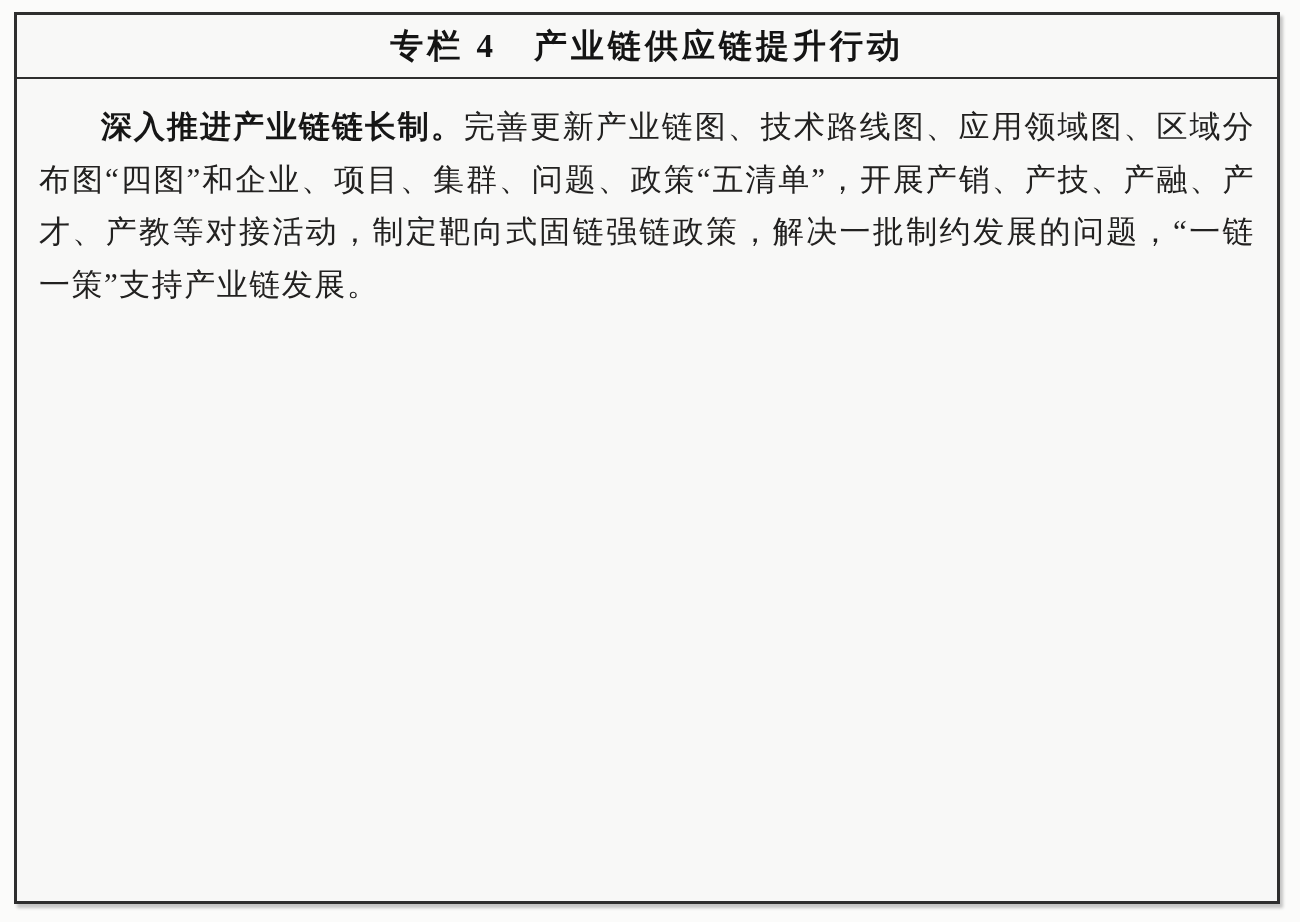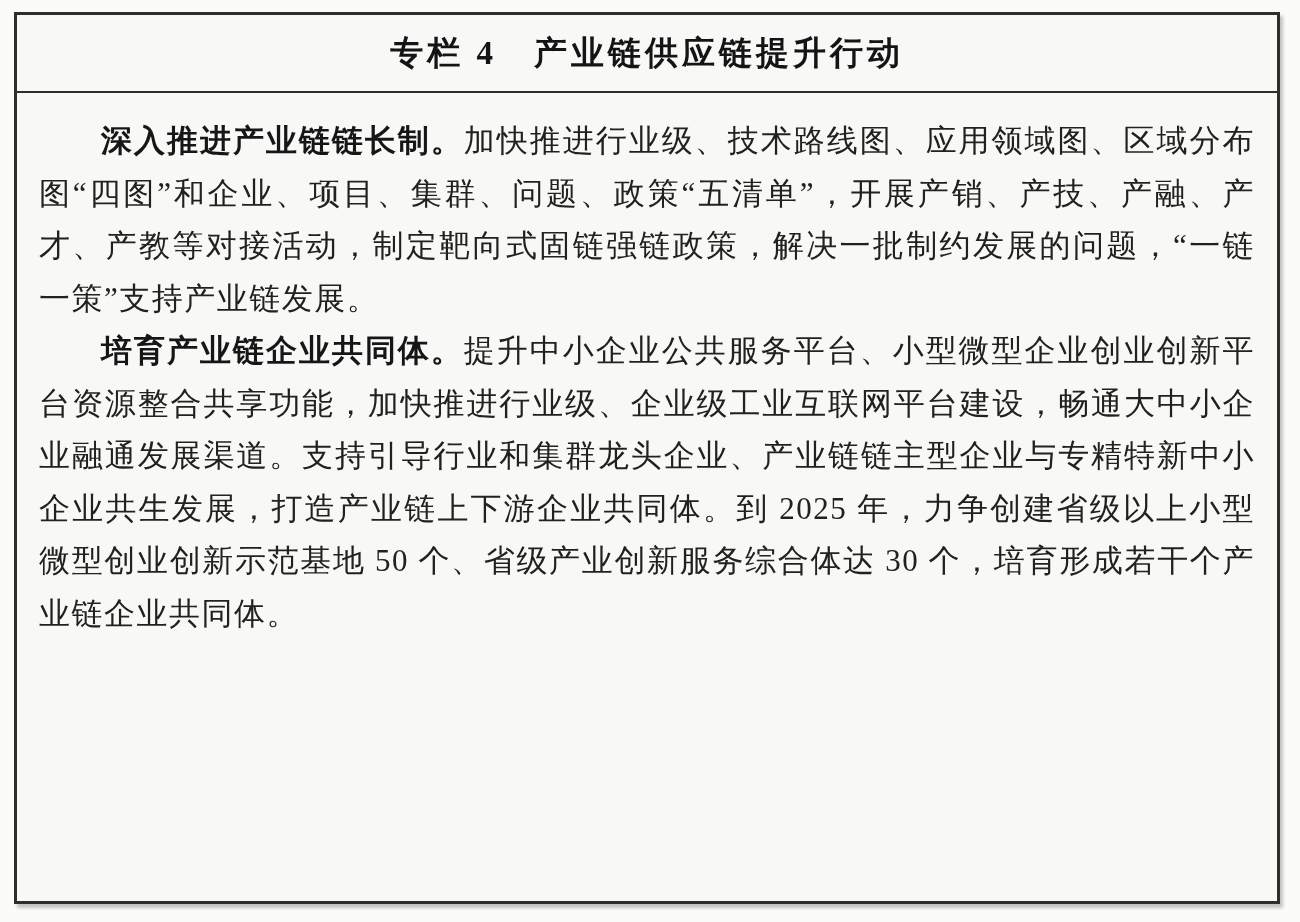--- a/index.html
+++ b/index.html
@@ -19,21 +19,21 @@
     left: 14px;
     top: 12px;
     width: 1266px;
     height: 892px;
     background: #f8f8f7;
     border: 3px solid #2e2e2e;
     box-shadow: 3px 4px 3px rgba(0,0,0,0.22);
     box-sizing: border-box;
   }
   .panel-header {
-    height: 78px;
+    height: 64px;
     display: flex;
     align-items: center;
     justify-content: center;
     border-bottom: 2px solid #2e2e2e;
     box-sizing: border-box;
   }
   .panel-title {
     font-size: 33px;
     font-weight: bold;
     letter-spacing: 4px;
@@ -61,16 +61,15 @@
   }
 </style>
 </head>
 <body>
 
 <div class="panel">
   <div class="panel-header">
     <div class="panel-title">专栏 4　产业链供应链提升行动</div>
   </div>
   <div class="panel-body">
-    <p class="para"><span class="lead">深入推进产业链链长制。</span><span class="body-text">加快推进行业级、技术路线图、应用领域图、区域分布图“四图”和企业、项目、集群、问题、政策“五清单”，开展产销、产技、产融、产才、产教等对接活动，制定靶向式固链强链政策，解决一批制约发展的问题，“一链一策”支持产业链发展。</span></p>
-    <p class="para"><span class="lead">培育产业链企业共同体。</span><span class="body-text">提升中小企业公共服务平台、小型微型企业创业创新平台资源整合共享功能，加快推进行业级、企业级工业互联网平台建设，畅通大中小企业融通发展渠道。支持引导行业和集群龙头企业、产业链链主型企业与专精特新中小企业共生发展，打造产业链上下游企业共同体。到 2025 年，力争创建省级以上小型微型创业创新示范基地 50 个、省级产业创新服务综合体达 30 个，培育形成若干个产业链企业共同体。</span></p>
+    <p class="para"><span class="lead">深入推进产业链链长制。</span><span class="body-text">完善更新产业链图、技术路线图、应用领域图、区域分布图“四图”和企业、项目、集群、问题、政策“五清单”，开展产销、产技、产融、产才、产教等对接活动，制定靶向式固链强链政策，解决一批制约发展的问题，“一链一策”支持产业链发展。</span></p>
   </div>
 </div>
 
 </body></html>

